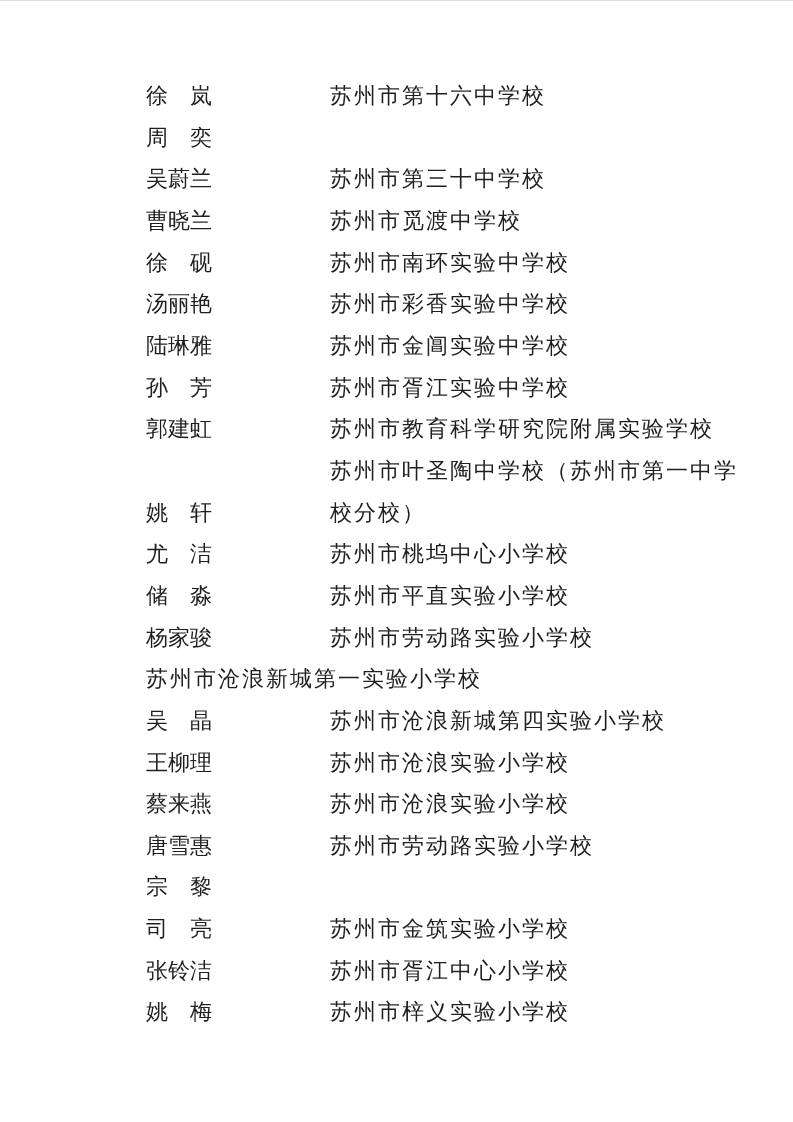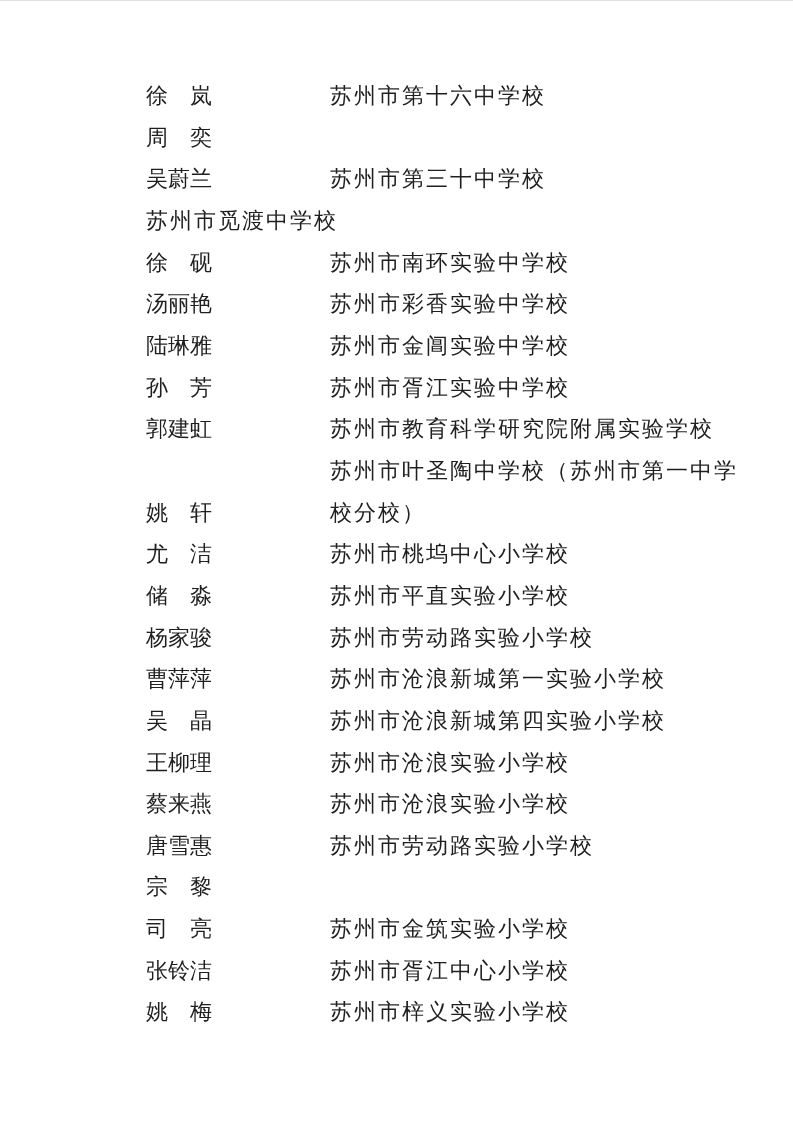--- a/index.html
+++ b/index.html
@@ -60,20 +60,21 @@
   <div class="row">
     <span class="name">周　奕</span>
   </div>
 
   <div class="row">
     <span class="name">吴蔚兰</span>
     <span class="school">苏州市第三十中学校</span>
   </div>
 
   <div class="row">
+    <span class="name">曹晓兰</span>
     <span class="school">苏州市觅渡中学校</span>
   </div>
 
   <div class="row">
     <span class="name">徐　砚</span>
     <span class="school">苏州市南环实验中学校</span>
   </div>
 
   <div class="row">
     <span class="name">汤丽艳</span>
@@ -109,21 +110,20 @@
     <span class="name">储　淼</span>
     <span class="school">苏州市平直实验小学校</span>
   </div>
 
   <div class="row">
     <span class="name">杨家骏</span>
     <span class="school">苏州市劳动路实验小学校</span>
   </div>
 
   <div class="row">
-    <span class="name">曹萍萍</span>
     <span class="school">苏州市沧浪新城第一实验小学校</span>
   </div>
 
   <div class="row">
     <span class="name">吴　晶</span>
     <span class="school">苏州市沧浪新城第四实验小学校</span>
   </div>
 
   <div class="row">
     <span class="name">王柳理</span>

